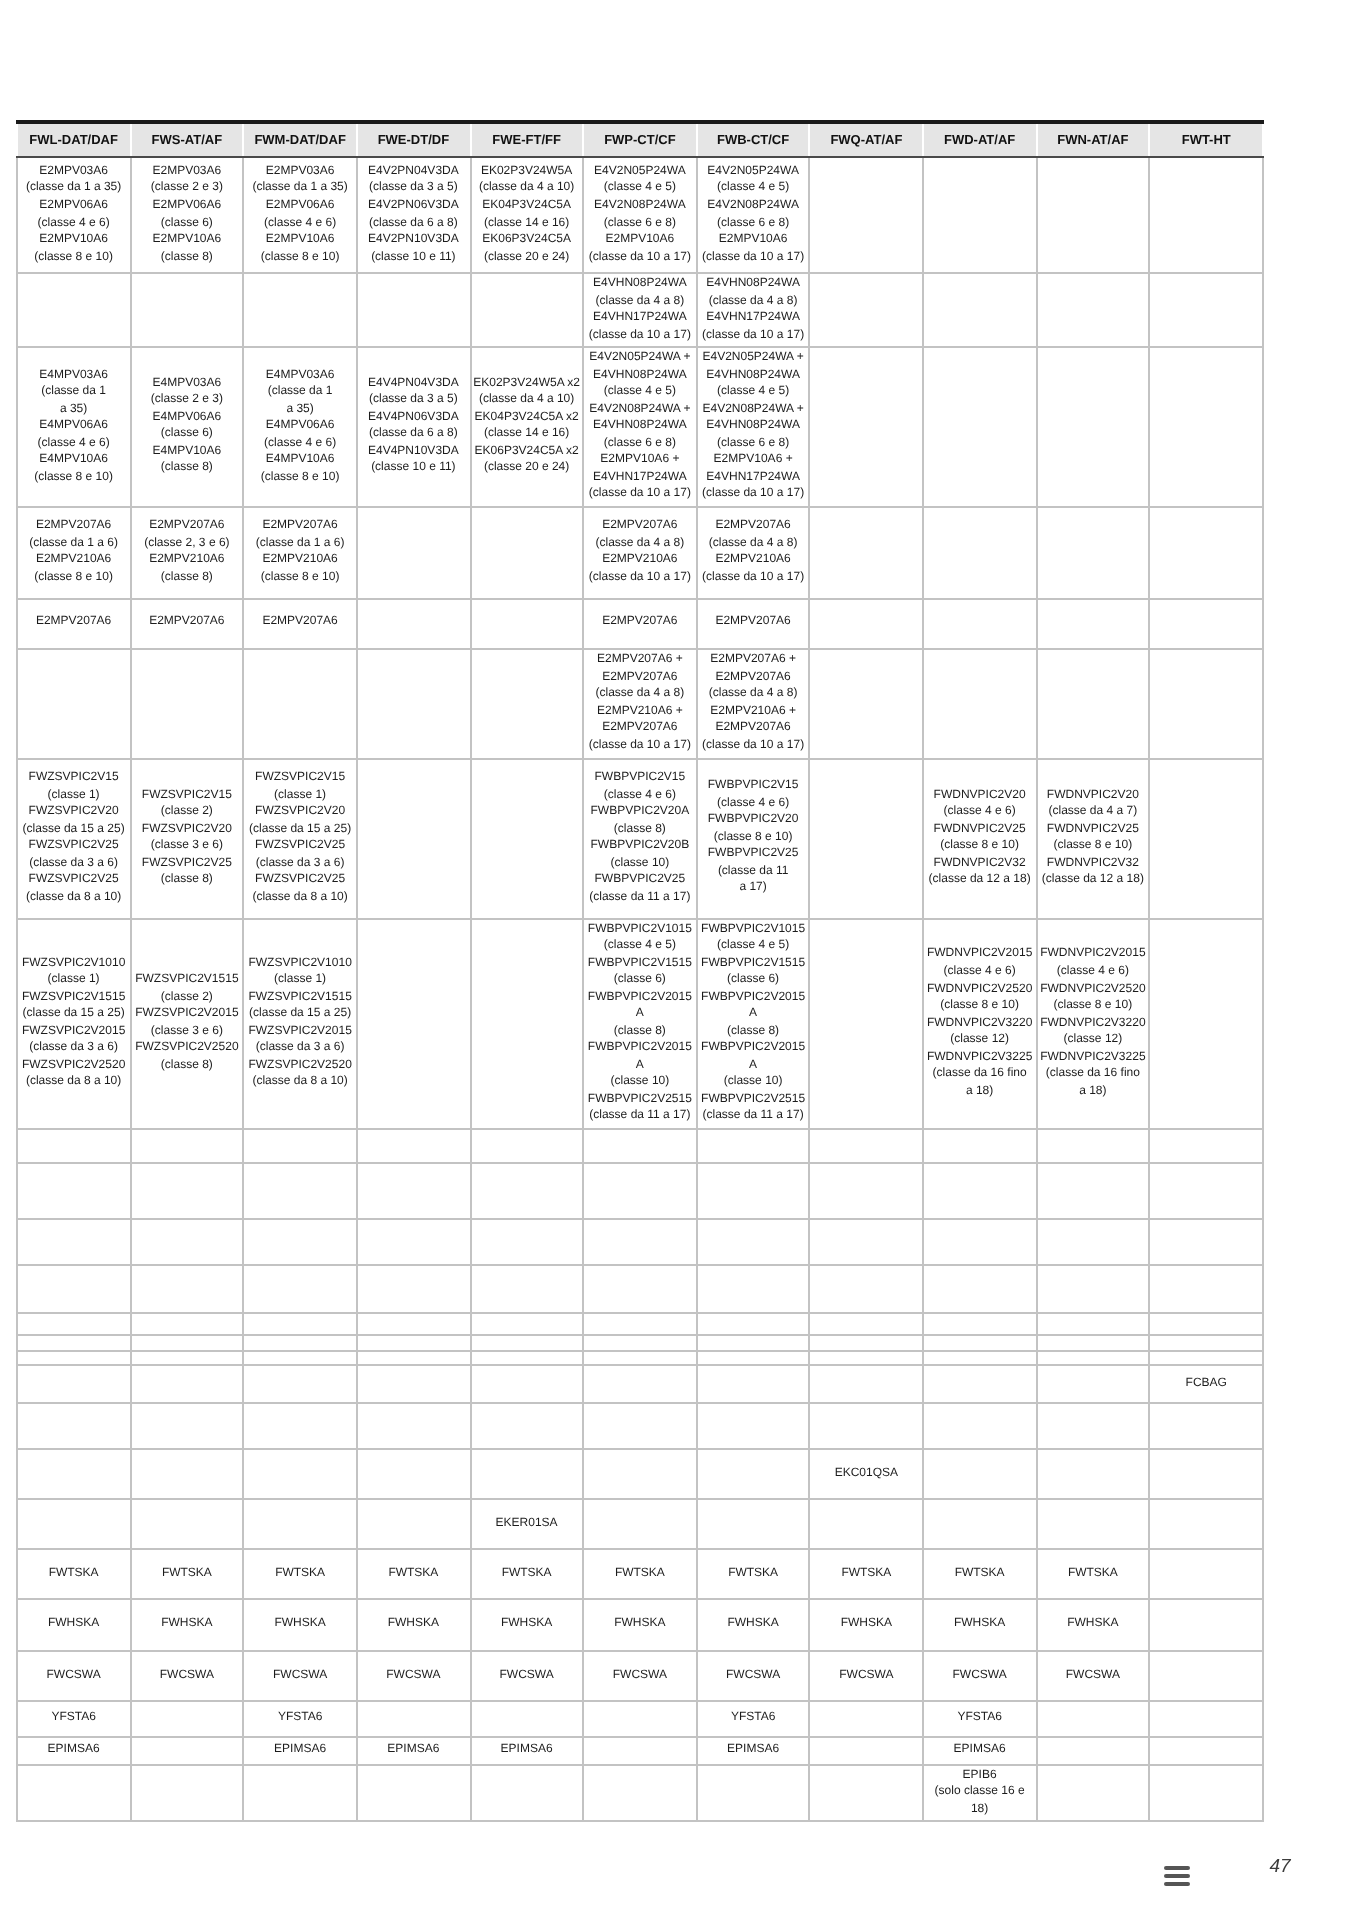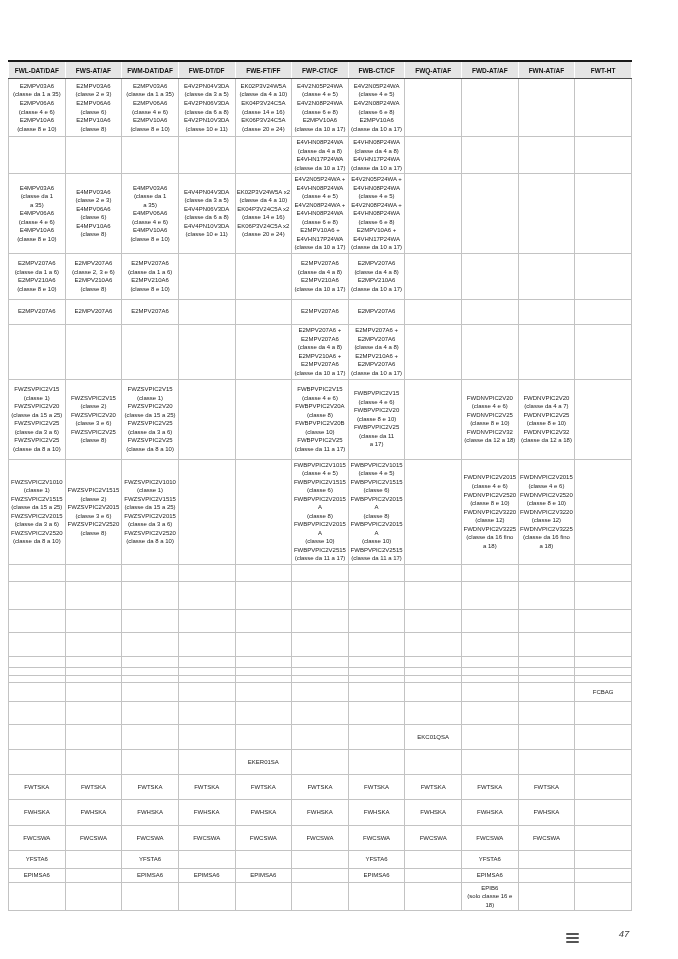--- a/index.html
+++ b/index.html
@@ -40,21 +40,21 @@
     color:#1c1c1c;
     text-align:center;
     vertical-align:middle;
     white-space:pre-line;
     padding:1px 1px;
     overflow:hidden;
     word-wrap:break-word;
   }
   .page-footer {
     position:absolute;
-    left:0; top:925px;
+    left:16px; top:925px;
     width:560px; height:24px;
   }
   .toc-icon {
     position:absolute;
     left:566px; top:8px;
     width:13px; height:10px;
     display:flex; flex-direction:column; justify-content:space-between;
   }
   .toc-icon span {
     display:block; height:1.6px; background:#555; border-radius:1px;

